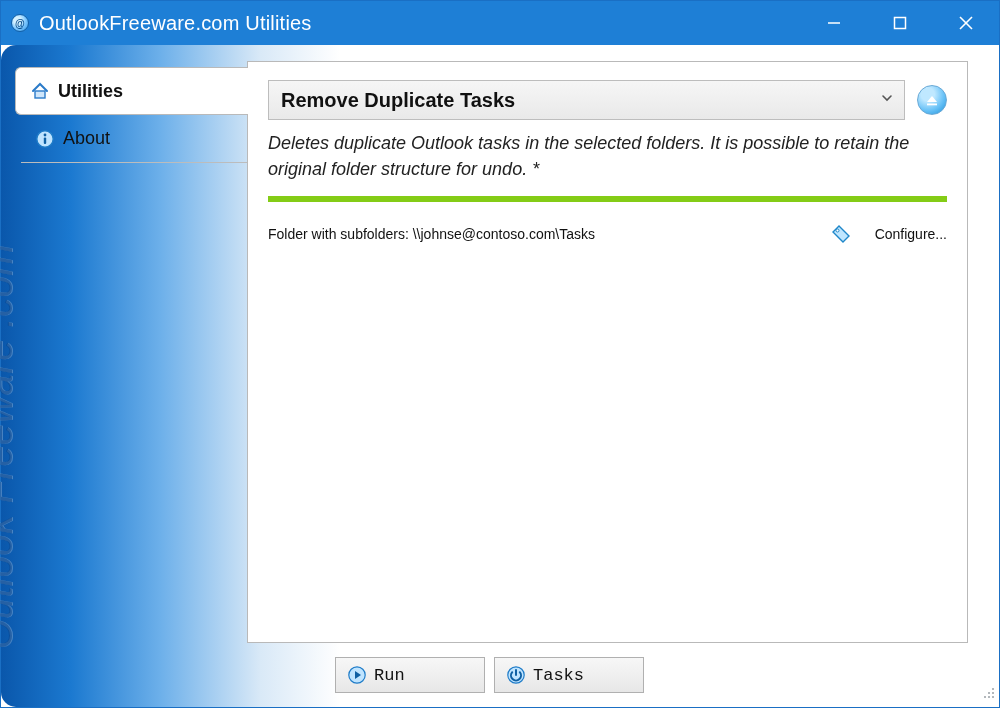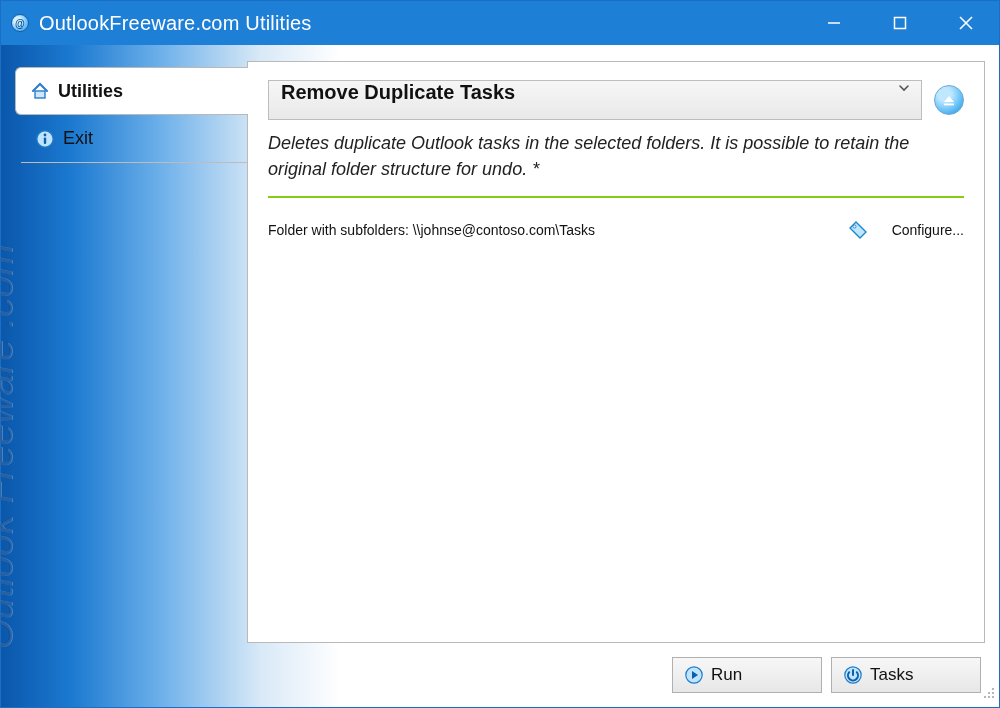--- a/index.html
+++ b/index.html
@@ -32,23 +32,24 @@
   .win-btn {
     width: 66px; display: flex; align-items: center; justify-content: center;
     color: #ffffff;
   }
   .win-btn svg { display: block; }
 
   
   .body {
     flex: 1 1 auto;
     background: linear-gradient(90deg, #0a57ab 0%, #1b79d0 7%, #6db0ea 16%, #d9e9f7 26%, #ffffff 34%, #ffffff 100%);
-    padding: 16px 14px 12px 14px;
+    padding: 16px 31px 12px 14px;
     display: flex; flex-direction: column;
     position: relative;
+    border-radius: 15px;
   }
 
   .work-row { display: flex; flex: 1 1 auto; min-height: 0; }
 
   
   .sidebar {
     width: 232px; flex: 0 0 232px;
     position: relative;
     padding-top: 6px;
   }
@@ -90,55 +91,56 @@
     position: relative; z-index: 1;
     padding: 18px 20px 16px 20px;
     display: flex; flex-direction: column;
   }
   .heading-row { display: flex; align-items: center; gap: 12px; }
   .heading {
     flex: 1 1 auto;
     height: 40px;
     background: linear-gradient(#f6f6f6, #e9e9e9);
     border: 1px solid #bdbdbd;
-    display: flex; align-items: flex-start;
+    display: flex; align-items: center;
     padding: 0 10px 0 12px;
   }
   .heading .htitle { font-size: 20px; font-weight: 700; color: #111; }
   .heading .chev { margin-left: auto; color: #666; }
   .eject {
     width: 30px; height: 30px; border-radius: 50%;
     background: radial-gradient(circle at 35% 30%, #bfe8ff 0 25%, #69c2f7 60%, #1a8fd8 100%);
     border: 1px solid #6aa9d6;
     display: flex; align-items: center; justify-content: center;
     color: #ffffff;
   }
   .desc {
     margin-top: 10px;
     font-size: 18px; font-style: italic; color: #222;
     line-height: 1.45;
     padding-bottom: 14px;
-    border-bottom: 2px solid #84cc16;
+    border-bottom: 6px solid #84cc16;
   }
   .cfg-row {
     margin-top: 22px;
     display: flex; align-items: center; gap: 18px;
     font-size: 14px; color: #111;
   }
   .cfg-row .path { flex: 1 1 auto; }
   .cfg-link {
     display: flex; align-items: center; gap: 24px;
     color: #111;
   }
   .tag-icon { width: 20px; height: 20px; }
 
   
   .footer {
-    display: flex; justify-content: flex-end; gap: 9px;
+    display: flex; justify-content: center; gap: 9px;
     padding: 14px 4px 2px 0;
+    font-family: Liberation Mono, monospace;
   }
   .btn {
     width: 150px; height: 36px;
     background: linear-gradient(#f7f7f7, #e7e7e7);
     border: 1px solid #b0b0b0;
     display: flex; align-items: center;
     padding-left: 12px;
     font-size: 17px; color: #111;
     gap: 8px;
   }
@@ -191,21 +193,21 @@
           <span>Utilities</span>
         </div>
         <div class="tab inactive">
           <span class="ticon">
             <svg viewBox="0 0 20 20" width="20" height="20">
                 <circle cx="10" cy="10" r="8.2" fill="#bfe4ff" stroke="#1f7cc8" stroke-width="1.4"></circle>
                 <circle cx="10" cy="6" r="1.4" fill="#0e5fa3"></circle>
                 <rect x="8.8" y="8.5" width="2.4" height="6.5" rx="1" fill="#0e5fa3"></rect>
               </svg>
           </span>
-          <span>Exit</span>
+          <span>About</span>
         </div>
         <div class="vtext">Outlook Freeware .com</div>
       </div>
 
       <div class="panel">
         <div class="heading-row">
           <div class="heading">
             <span class="htitle">Remove Duplicate Tasks</span>
             <span class="chev">
               <svg width="14" height="14" viewBox="0 0 14 14">

